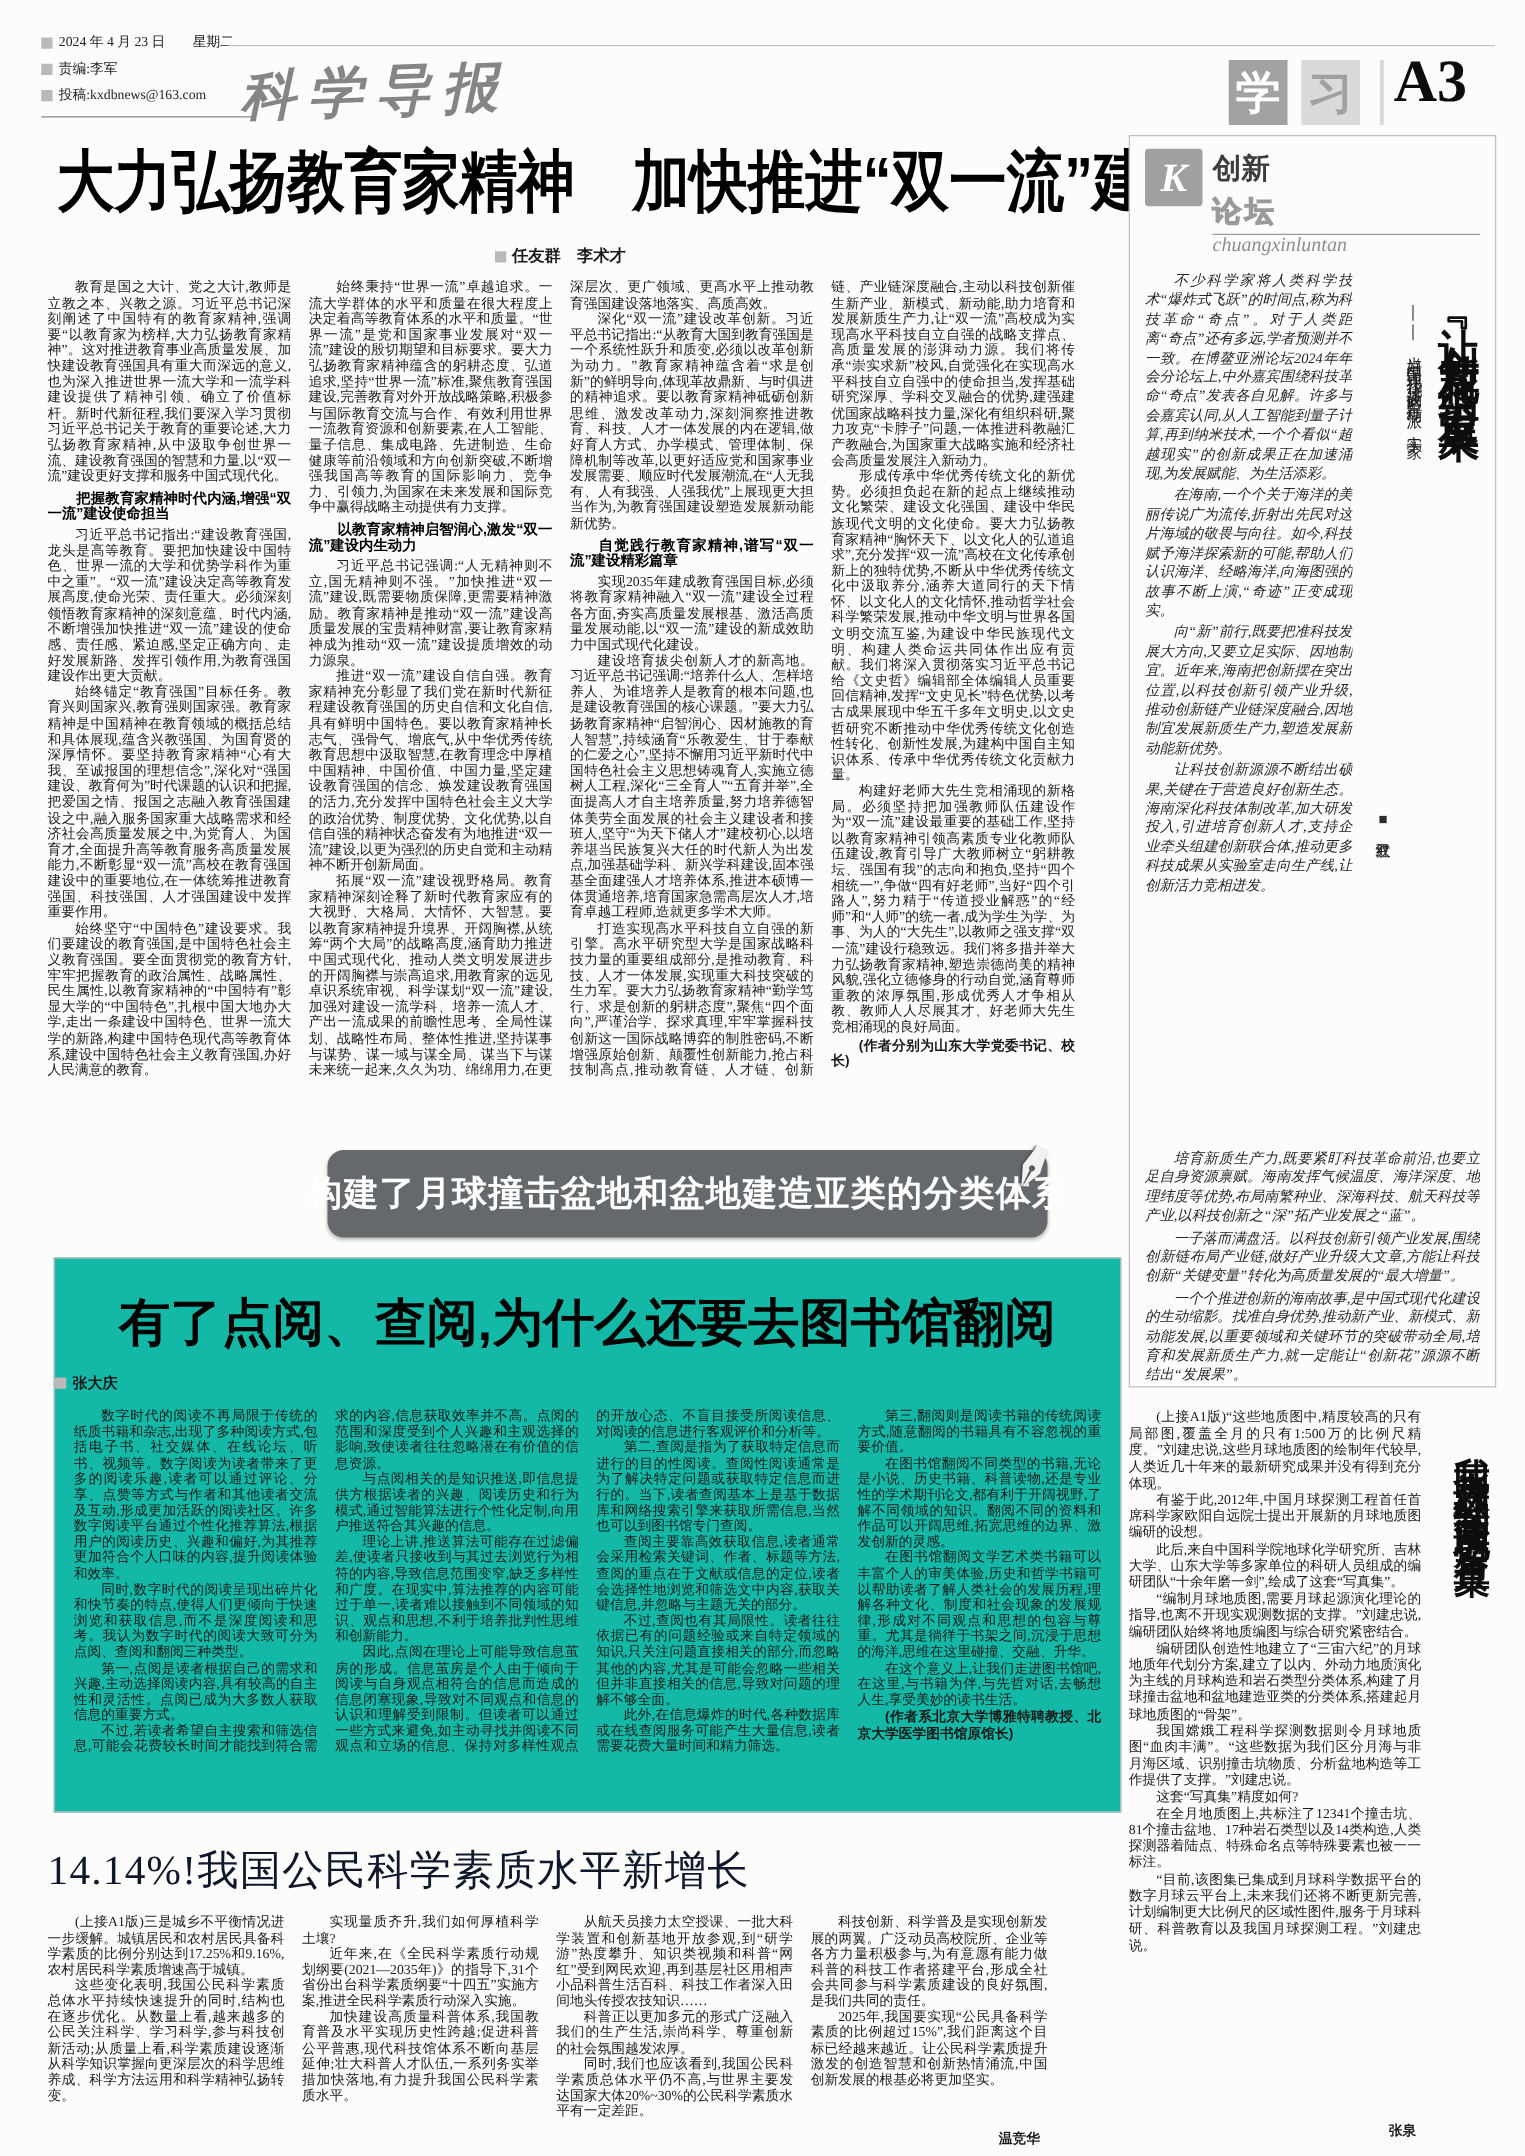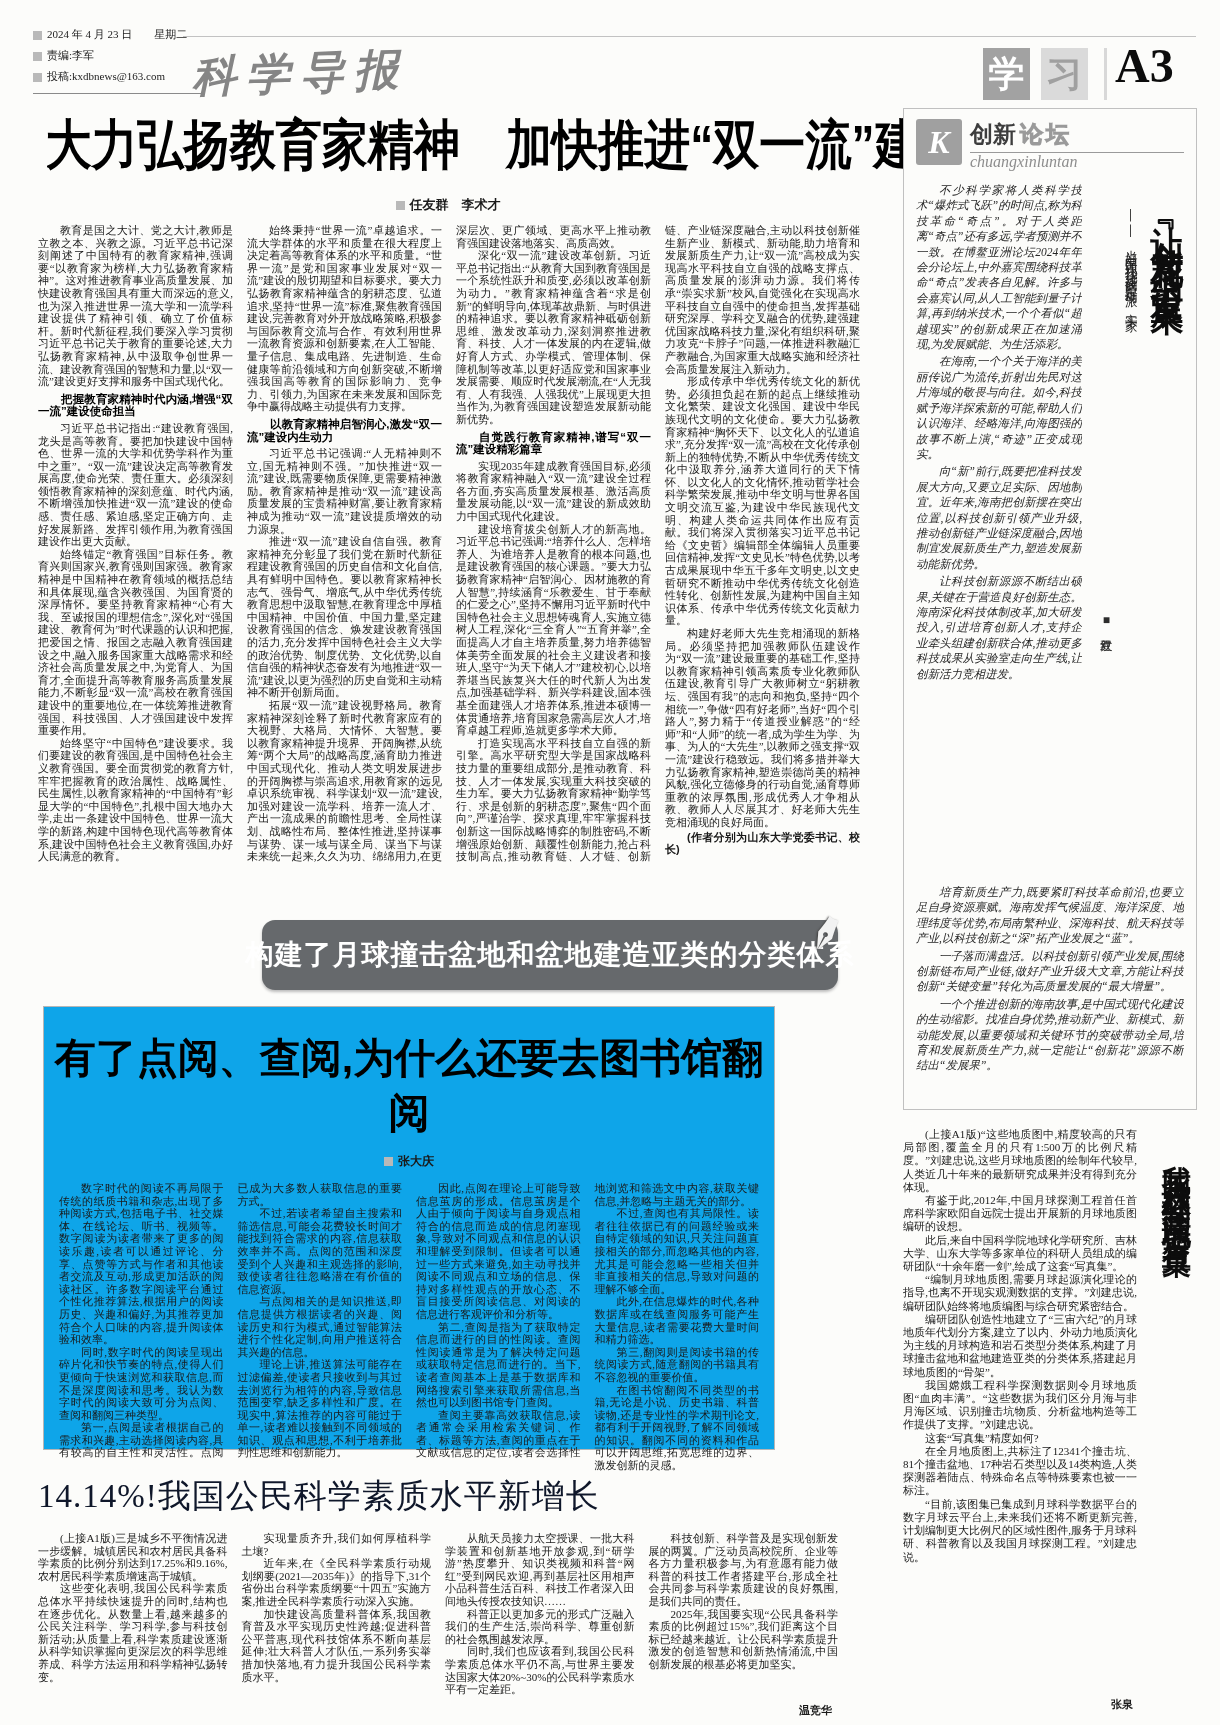--- a/index.html
+++ b/index.html
@@ -43,45 +43,45 @@
   .banner .pen{position:absolute;right:-8px;top:-16px;font-size:50px;color:#f2f2f2;
           text-shadow:1px 1px 2px #444;transform:rotate(118deg);}
   
   .forum-box{position:absolute;left:903px;top:108px;width:294px;height:1002px;border:1px solid #c0c0c0;
              box-sizing:border-box;padding:10px 12px;background:#fcfcfa;}
   .forum-brand{display:flex;align-items:flex-start;gap:8px;}
   .k-block{width:46px;height:46px;background:#a0a0a0;color:#fff;display:flex;align-items:center;
            justify-content:center;font-size:32px;font-weight:bold;font-style:italic;border-radius:3px;
            font-family:"Liberation Serif",serif;}
   .forum-titles{flex:1;}
-  .forum-title-row{display:flex;align-items:flex-start;gap:4px;}
+  .forum-title-row{display:flex;align-items:flex-start;gap:4px;flex-direction:column;}
   .brand-bold{font-size:23px;font-weight:900;color:#3d3d3d;font-family:"Liberation Sans",sans-serif;}
   .brand-light{font-size:23px;font-weight:900;color:#fff;-webkit-text-stroke:1px #9a9a9a;
                letter-spacing:3px;font-family:"Liberation Sans",sans-serif;}
   .brand-pinyin{display:block;border-top:1px solid #9a9a9a;margin-top:2px;padding-top:0;
                 font-style:italic;font-size:16px;color:#8d8d8d;}
   .forum-content{display:flex;margin-top:12px;height:692px;}
   .forum-text-top{width:166px;font-size:11.5px;line-height:15.4px;font-style:italic;color:#262626;
                   text-align:justify;overflow:hidden;}
   .forum-text-top .body-p,.forum-text-bottom .body-p{margin:0 0 2px;}
   .forum-vertical{flex:1;writing-mode:vertical-rl;padding-top:18px;}
   .f-title{font-size:33px;font-weight:900;color:#0d0d0d;letter-spacing:7px;line-height:1.05;
            font-family:"Liberation Sans","DejaVu Sans",sans-serif;margin:0 0 0 10px;}
   .f-sub{font-size:12.5px;color:#1d1d1d;letter-spacing:3px;margin:0 0 0 8px;padding-top:8px;
          font-family:"Liberation Sans","DejaVu Sans",sans-serif;}
   .f-author{font-size:12px;color:#2c2c2c;padding-top:412px;
             font-family:"Liberation Sans","DejaVu Sans",sans-serif;}
   .forum-text-bottom{margin-top:10px;font-size:11.5px;line-height:15.4px;font-style:italic;color:#262626;
                      text-align:justify;height:226px;overflow:hidden;}
   
-  .a2-box{position:absolute;left:43px;top:1006px;width:732px;height:444px;border:1px solid #b6b6b6;
-          box-sizing:border-box;background:#0ea5e9;}
+  .a2-box{position:absolute;left:43px;top:1006px;width:854px;height:444px;border:1px solid #b6b6b6;
+          box-sizing:border-box;background:#14b8a6;}
   .a2-headline{margin-top:24px;text-align:center;font-size:41px;font-weight:900;letter-spacing:0;
                font-family:"Liberation Sans","DejaVu Sans",sans-serif;color:#000;}
-  .a2-byline{text-align:center;margin-top:12px;font-size:12px;font-weight:bold;
+  .a2-byline{margin-top:12px;font-size:12px;font-weight:bold;
              font-family:"Liberation Sans","DejaVu Sans",sans-serif;}
   .a2-cols{margin:12px 15px 0;height:302px;column-count:4;}
   
   .sci{position:absolute;left:38px;top:1474px;width:800px;height:244px;}
   .sci-headline{font-size:33px;font-weight:normal;color:#0f172a;letter-spacing:1px;
                 font-family:"Liberation Serif","DejaVu Serif",serif;}
   .sci-cols{margin-top:13px;height:190px;column-count:4;}
   .sci-sig{position:absolute;right:6px;bottom:0;font-size:11px;font-weight:bold;
            font-family:"Liberation Sans",sans-serif;}
   

